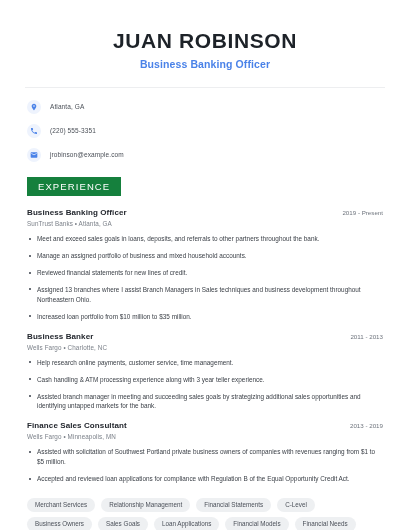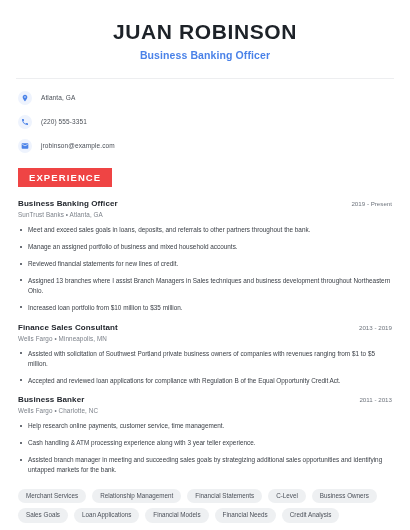--- a/index.html
+++ b/index.html
@@ -11,21 +11,21 @@
     height: 530px;
     background: #ffffff;
     font-family: "Liberation Sans", sans-serif;
     color: #2b2f36;
     overflow: hidden;
   }
   .resume {
     width: 410px;
     height: 530px;
     box-sizing: border-box;
-    padding: 4px;
+    padding: 13px;
     position: relative;
   }
 
   
   .header {
     padding: 16px 14px 0 14px;
     text-align: center;
   }
   .full-name {
     font-size: 21px;
@@ -82,24 +82,24 @@
   }
 
   
   .section {
     padding: 0 14px;
   }
   .section-experience { margin-top: 14px; }
   .section-skills { margin-top: 14px; }
   .section-badge {
     display: inline-block;
-    background: #ef4444;
+    background: #15803d;
     color: #ffffff;
     font-size: 9.5px;
-    font-weight: bold;
+    font-weight: normal;
     letter-spacing: 1.1px;
     padding: 5px 11px 5px 11px;
     line-height: 1;
   }
 
   
   .jobs { margin-top: 12px; }
   .job { margin-bottom: 10px; }
   .job:last-child { margin-bottom: 0; }
   .job-head {
@@ -223,40 +223,40 @@
           <li class="bullet">Meet and exceed sales goals in loans, deposits, and referrals to other partners throughout the bank.</li>
           <li class="bullet">Manage an assigned portfolio of business and mixed household accounts.</li>
           <li class="bullet">Reviewed financial statements for new lines of credit.</li>
           <li class="bullet">Assigned 13 branches where I assist Branch Managers in Sales techniques and business development throughout Northeastern Ohio.</li>
           <li class="bullet">Increased loan portfolio from $10 million to $35 million.</li>
         </ul>
       </div>
 
       <div class="job">
         <div class="job-head">
-          <span class="job-role">Finance Sales Consultant</span>
-          <span class="job-dates">2013 - 2019</span>
-        </div>
-        <div class="job-company">Wells Fargo • Minneapolis, MN</div>
-        <ul class="bullets">
-          <li class="bullet">Assisted with solicitation of Southwest Portland private business owners of companies with revenues ranging from $1 to $5 million.</li>
-          <li class="bullet">Accepted and reviewed loan applications for compliance with Regulation B of the Equal Opportunity Credit Act.</li>
-        </ul>
-      </div>
-
-      <div class="job">
-        <div class="job-head">
           <span class="job-role">Business Banker</span>
           <span class="job-dates">2011 - 2013</span>
         </div>
         <div class="job-company">Wells Fargo • Charlotte, NC</div>
         <ul class="bullets">
           <li class="bullet">Help research online payments, customer service, time management.</li>
           <li class="bullet">Cash handling &amp; ATM processing experience along with 3 year teller experience.</li>
           <li class="bullet">Assisted branch manager in meeting and succeeding sales goals by strategizing additional sales opportunities and identifying untapped markets for the bank.</li>
+        </ul>
+      </div>
+
+      <div class="job">
+        <div class="job-head">
+          <span class="job-role">Finance Sales Consultant</span>
+          <span class="job-dates">2013 - 2019</span>
+        </div>
+        <div class="job-company">Wells Fargo • Minneapolis, MN</div>
+        <ul class="bullets">
+          <li class="bullet">Assisted with solicitation of Southwest Portland private business owners of companies with revenues ranging from $1 to $5 million.</li>
+          <li class="bullet">Accepted and reviewed loan applications for compliance with Regulation B of the Equal Opportunity Credit Act.</li>
         </ul>
       </div>
 
     </div>
   </div>
 
   <div class="section section-skills">
     <div class="skill-tags">
       <span class="skill-tag">Merchant Services</span>
       <span class="skill-tag">Relationship Management</span>

